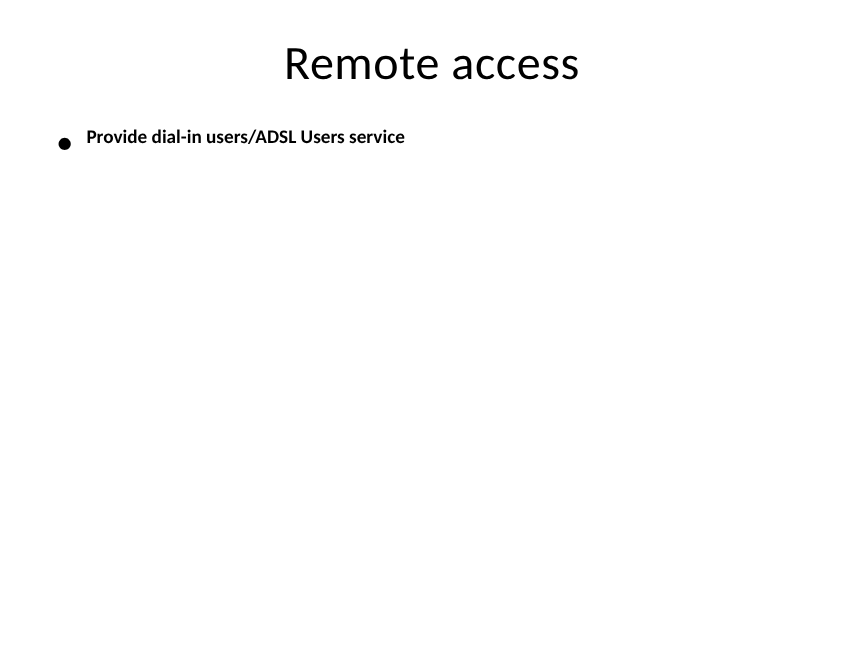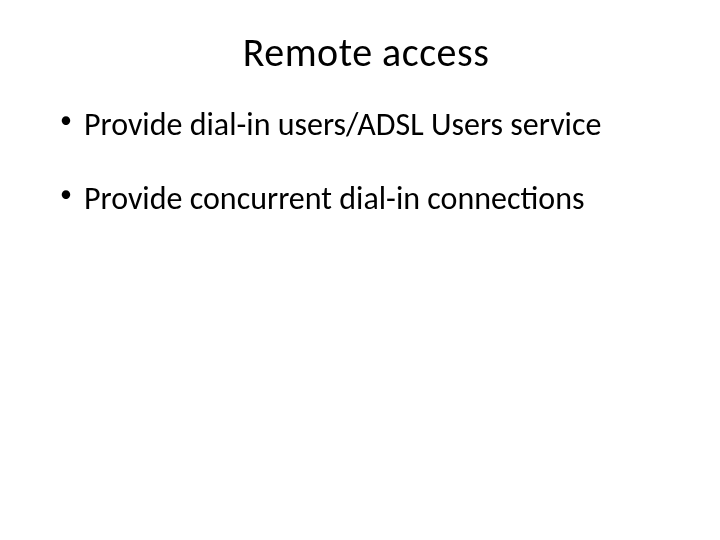--- a/index.html
+++ b/index.html
@@ -9,51 +9,51 @@
     height: 540px;
     background: #ffffff;
     font-family: Calibri, "Segoe UI", Arial, sans-serif;
     color: #000000;
     overflow: hidden;
   }
   .slide {
     box-sizing: border-box;
     width: 720px;
     height: 540px;
-    padding: 20px 48px 40px 60px;
+    padding: 20px 48px 40px 48px;
   }
   .title {
     text-align: center;
     font-size: 40px;
     font-weight: 400;
     margin: 8px 0 28px 0;
     letter-spacing: 0.5px;
   }
   ul.bullets {
     list-style: none;
     margin: 0;
     padding: 0;
   }
   ul.bullets > li {
     position: relative;
-    font-size: 32px;
+    font-size: 16px;
     line-height: 1.25;
     padding-left: 24px;
     margin-bottom: 34px;
+    font-weight: bold;
   }
   ul.bullets > li::before {
     content: "•";
     position: absolute;
     left: 0;
     top: 0;
     font-size: 24px;
   }
 </style>
 </head>
 <body>
 
 <div class="slide">
   <h1 class="title">Remote access</h1>
   <ul class="bullets">
     <li>Provide dial-in users/ADSL Users service</li>
-    <li>Provide concurrent dial-in connections</li>
   </ul>
 </div>
 
 </body></html>

